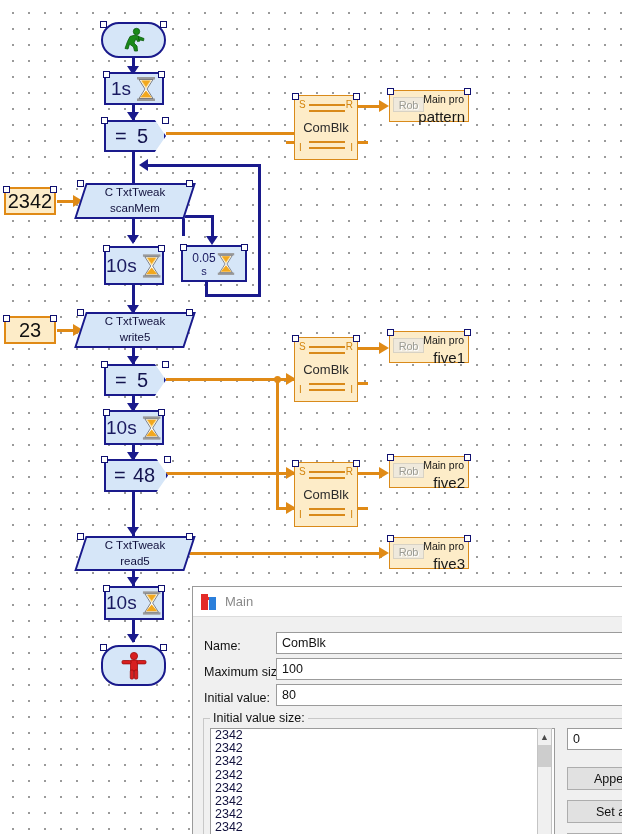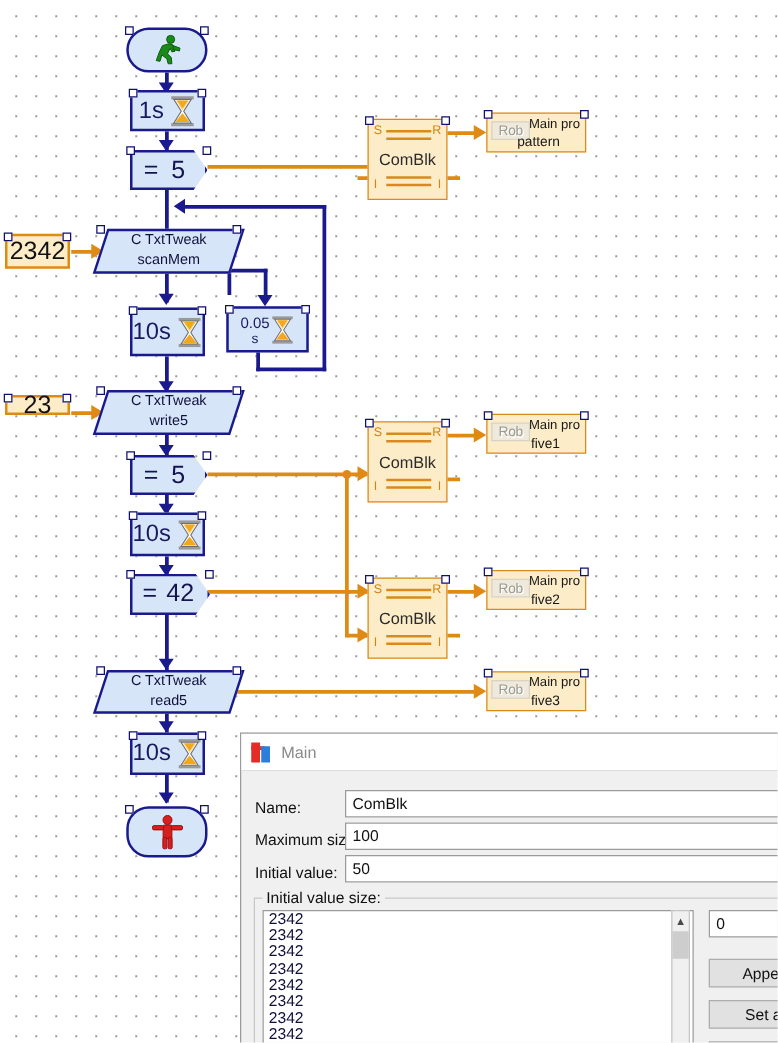--- a/index.html
+++ b/index.html
@@ -77,21 +77,21 @@
   .robbox {
     position:absolute; border:1px solid #d98a1a; background:#fdecc8;
   }
   .rob-ico {
     position:absolute; left:3px; top:6px; width:31px; height:15px;
     background:#efe9dc; border:1px solid #d8d2c4;
     font-size:11px; color:#9b9b93; text-align:center; line-height:14px;
     letter-spacing:-0.3px; text-shadow:1px 1px 0 #ffffff;
   }
   .rob-t1 { position:absolute; right:4px; top:2px; font-size:10.5px; color:#171717; }
-  .rob-t2 { position:absolute; right:20px; top:17px; font-size:11px; color:#171717; }
+  .rob-t2 { position:absolute; right:3px; top:17px; font-size:15px; color:#171717; }
 
   
   .wire { position:absolute; background:#1a1a8c; }
   .owire { position:absolute; background:#e08a16; }
   .arrow-d { position:absolute; width:0;height:0;
     border-left:6px solid transparent; border-right:6px solid transparent;
     border-top:9px solid #1a1a8c; }
   .arrow-l { position:absolute; width:0;height:0;
     border-top:6px solid transparent; border-bottom:6px solid transparent;
     border-right:9px solid #1a1a8c; }
@@ -320,21 +320,21 @@
     <svg width="20" height="24" viewBox="0 0 22 26">
       <rect x="2" y="1" width="18" height="2.5" fill="#9a9a9a"></rect>
       <rect x="2" y="22.5" width="18" height="2.5" fill="#9a9a9a"></rect>
       <path d="M4 3.5 L18 3.5 L12 13 L18 22.5 L4 22.5 L10 13 Z" fill="#ffffff" stroke="#6f6f6f" stroke-width="0.9"></path>
       <path d="M5.2 21.6 L16.8 21.6 L11 14.5 Z" fill="#f2a81e"></path>
       <path d="M5.6 4.4 L16.4 4.4 L11 12.4 Z" fill="#fad98b"></path>
       <path d="M6.6 4.4 L15.4 4.4 L11 10.8 Z" fill="#f2a81e"></path>
     </svg>
   </div>
 
-  <div class="node valbox sel selw" style="left:4px;top:316px;width:52px;height:16px;">
+  <div class="node valbox sel selw" style="left:4px;top:316px;width:52px;height:28px;">
     <span>23</span>
   </div>
 
   <div class="node sel selw" style="left:80px;top:312px;width:110px;height:36px;">
     <div class="para" style="width:110px;height:36px;"></div>
     <div class="para-txt">
       <span>C TxtTweak</span>
       <span>write5</span>
     </div>
   </div>
@@ -372,21 +372,21 @@
       <path d="M4 3.5 L18 3.5 L12 13 L18 22.5 L4 22.5 L10 13 Z" fill="#ffffff" stroke="#6f6f6f" stroke-width="0.9"></path>
       <path d="M5.2 21.6 L16.8 21.6 L11 14.5 Z" fill="#f2a81e"></path>
       <path d="M5.6 4.4 L16.4 4.4 L11 12.4 Z" fill="#fad98b"></path>
       <path d="M6.6 4.4 L15.4 4.4 L11 10.8 Z" fill="#f2a81e"></path>
     </svg>
   </div>
 
   <div class="penta-wrap sel selw" style="left:104px;top:459px;width:64px;height:33px;">
     <div class="penta" style="width:64px;height:33px;">
       <span style="margin-left:8px;width:14px;">=</span>
-      <span style="margin-left:5px;">42</span>
+      <span style="margin-left:5px;">48</span>
     </div>
   </div>
 
   <div class="comblk sel selw" style="left:294px;top:462px;width:64px;height:65px;">
     <span class="lbl" style="left:4px;top:3px;">S</span>
     <span class="lbl" style="right:4px;top:3px;">R</span>
     <div class="bar" style="left:14px;top:8px;width:36px;"></div>
     <div class="bar" style="left:14px;top:14px;width:36px;"></div>
     <span class="name" style="top:24px;">ComBlk</span>
     <span class="lbl" style="left:4px;bottom:6px;">I</span>
@@ -465,21 +465,21 @@
     <span class="flabel">Maximum size</span>
   </div>
   <div class="finput" style="left:83px;top:71px;width:380px;">
     <span>100</span>
   </div>
 
   <div class="frow" style="left:11px;top:100px;">
     <span class="flabel">Initial value:</span>
   </div>
   <div class="finput" style="left:83px;top:97px;width:380px;">
-    <span>50</span>
+    <span>80</span>
   </div>
 
   <div class="grp-box" style="left:10px;top:131px;width:452px;height:120px;"></div>
   <div class="grp-title" style="left:17px;top:124px;">Initial value size:</div>
 
   <div id="listbox" style="left:17px;top:141px;width:345px;height:110px;">
       <div class="li">2342</div>
       <div class="li">2342</div>
       <div class="li">2342</div>
       <div class="li">2342</div>

